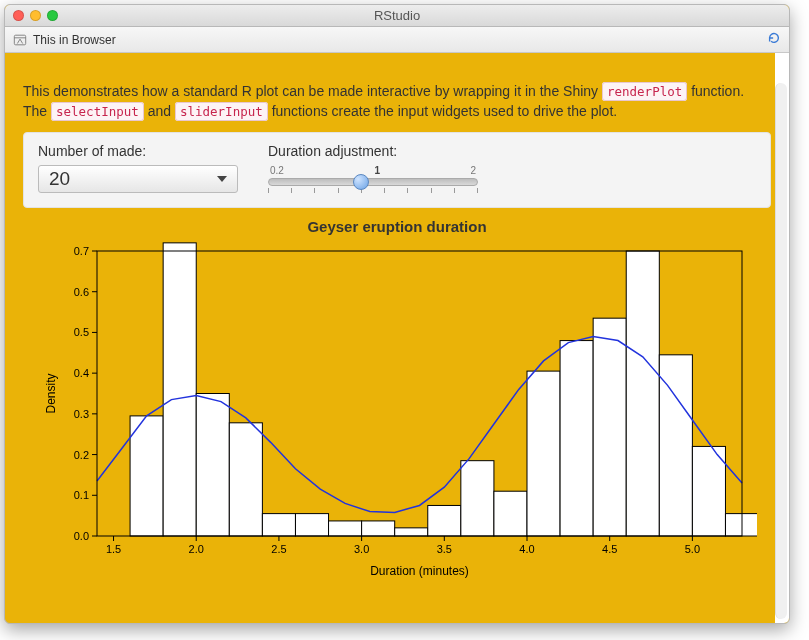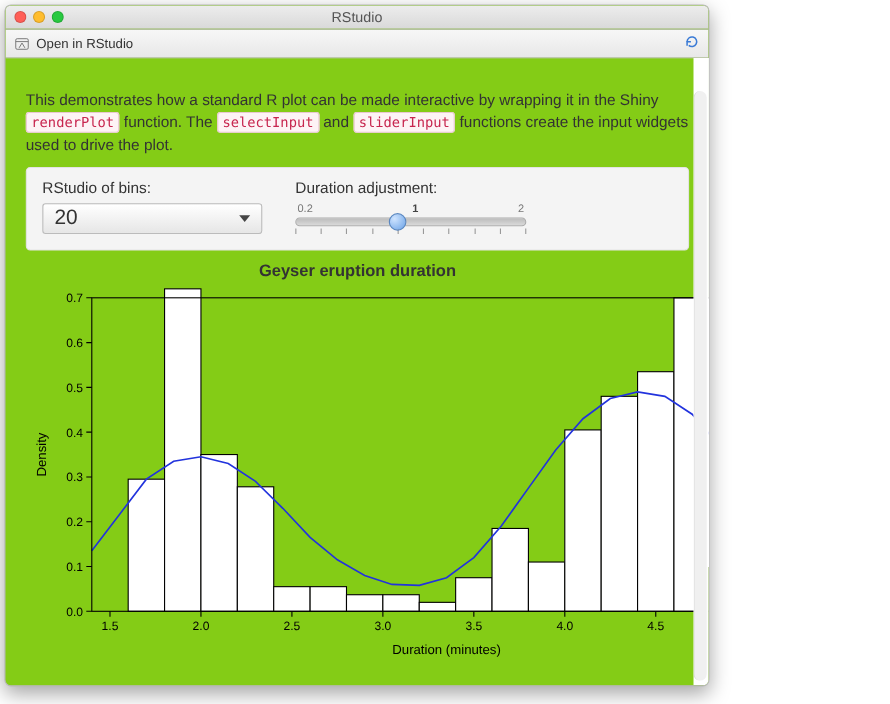--- a/index.html
+++ b/index.html
@@ -6,27 +6,27 @@
   body {
     margin: 0;
     font-family: -apple-system, "Helvetica Neue", Arial, sans-serif;
     background: #fff;
     width: 809px;
     height: 640px;
     overflow: hidden;
   }
   
   .window {
-    width: 641px;
+    width: 786px;
     height: 620px;
     margin: 4px;
     border: 1px solid #b8b8b8;
     border-radius: 6px;
     box-shadow: 0 6px 18px rgba(0,0,0,0.35);
-    background: #84cc16;
+    background: #eab308;
     display: flex;
     flex-direction: column;
     overflow: hidden;
   }
   .titlebar {
     height: 22px;
     background: linear-gradient(#ededed, #d9d9d9);
     border-bottom: 1px solid #b8b8b8;
     display: flex;
     align-items: center;
@@ -134,38 +134,38 @@
     <div class="title">RStudio</div>
   </div>
 
   <div class="toolbar">
     <div class="toolbar-left">
       <svg viewBox="0 0 16 16">
           <rect x="1.5" y="2.5" width="13" height="11" rx="1.5" fill="none" stroke="#777"></rect>
           <line x1="1.5" y1="5.5" x2="14.5" y2="5.5" stroke="#777"></line>
           <path d="M5 12 L8 7 L11 12" fill="none" stroke="#777"></path>
         </svg>
-      <span>Open in RStudio</span>
+      <span>This in Browser</span>
     </div>
     <div>
       <svg viewBox="0 0 16 16">
           <path d="M3 8a5 5 0 1 1 1.7 3.7" fill="none" stroke="#3b7bd6" stroke-width="1.6"></path>
           <path d="M3 12 L3 8 L7 8" fill="none" stroke="#3b7bd6" stroke-width="1.6"></path>
         </svg>
     </div>
   </div>
 
   <div class="content">
     <p class="desc">
       <span>This demonstrates how a standard R plot can be made interactive by wrapping it in the Shiny </span><code class="inline">renderPlot</code><span> function. The </span><code class="inline">selectInput</code><span> and </span><code class="inline">sliderInput</code><span> functions create the input widgets used to drive the plot.</span>
     </p>
 
     <div class="well">
       <div class="ctl">
-        <label>RStudio of bins:</label>
+        <label>Number of made:</label>
         <div class="select">
           <span>20</span>
           <span class="caret"></span>
         </div>
       </div>
       <div class="ctl">
         <label>Duration adjustment:</label>
         <div class="slider-wrap">
           <div class="slider-scale">
             <span>0.2</span>

